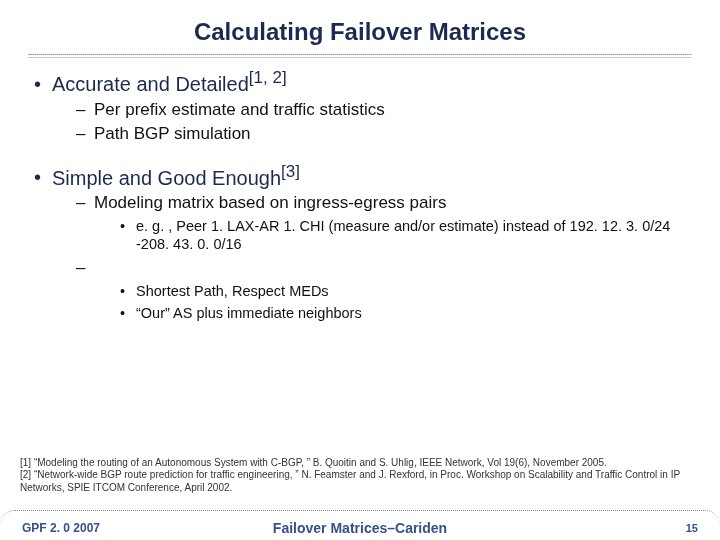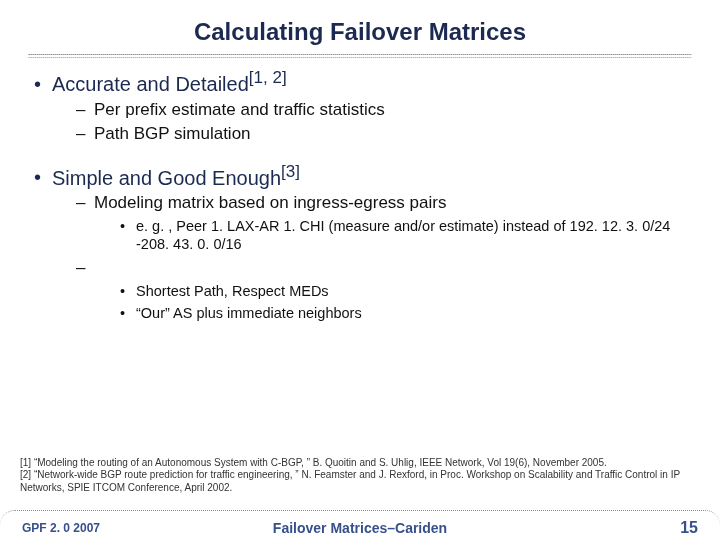--- a/index.html
+++ b/index.html
@@ -16,21 +16,21 @@
   .b2 { font-size: 17px; color: #111; margin-top: 4px; margin-left: 42px; display: flex; align-items: baseline; }
   .b2 .dash { width: 18px; flex-shrink: 0; }
   .b3 { font-size: 14.5px; color: #111; margin-top: 4px; margin-left: 86px; display: flex; align-items: baseline; }
   .b3 .dot { width: 16px; flex-shrink: 0; }
   .b3 .txt { line-height: 1.25; }
   .refs { position: absolute; left: 20px; bottom: 46px; right: 20px; font-size: 10px; color: #333; line-height: 1.25; }
   .refs div { margin: 0; }
   .footer { position: absolute; left: 0; right: 0; bottom: 0; height: 30px; border-top: 1px dotted #8a8a8a; padding: 4px 22px 0 22px; display: flex; justify-content: space-between; align-items: center; }
   .footer .fl { font-size: 12px; font-weight: bold; color: #36508c; }
   .footer .fc { font-size: 14px; font-weight: bold; color: #36508c; position: absolute; left: 50%; transform: translateX(-50%); }
-  .footer .fr { font-size: 16px; font-weight: bold; color: #36508c; }
+  .footer .fr { font-size: 11px; font-weight: bold; color: #36508c; }
 </style>
 </head>
 <body>
 
 <div class="slide">
   <div class="title">Calculating Failover Matrices</div>
   <hr class="rule1">
   <hr class="rule2">
 
   <div class="content">

